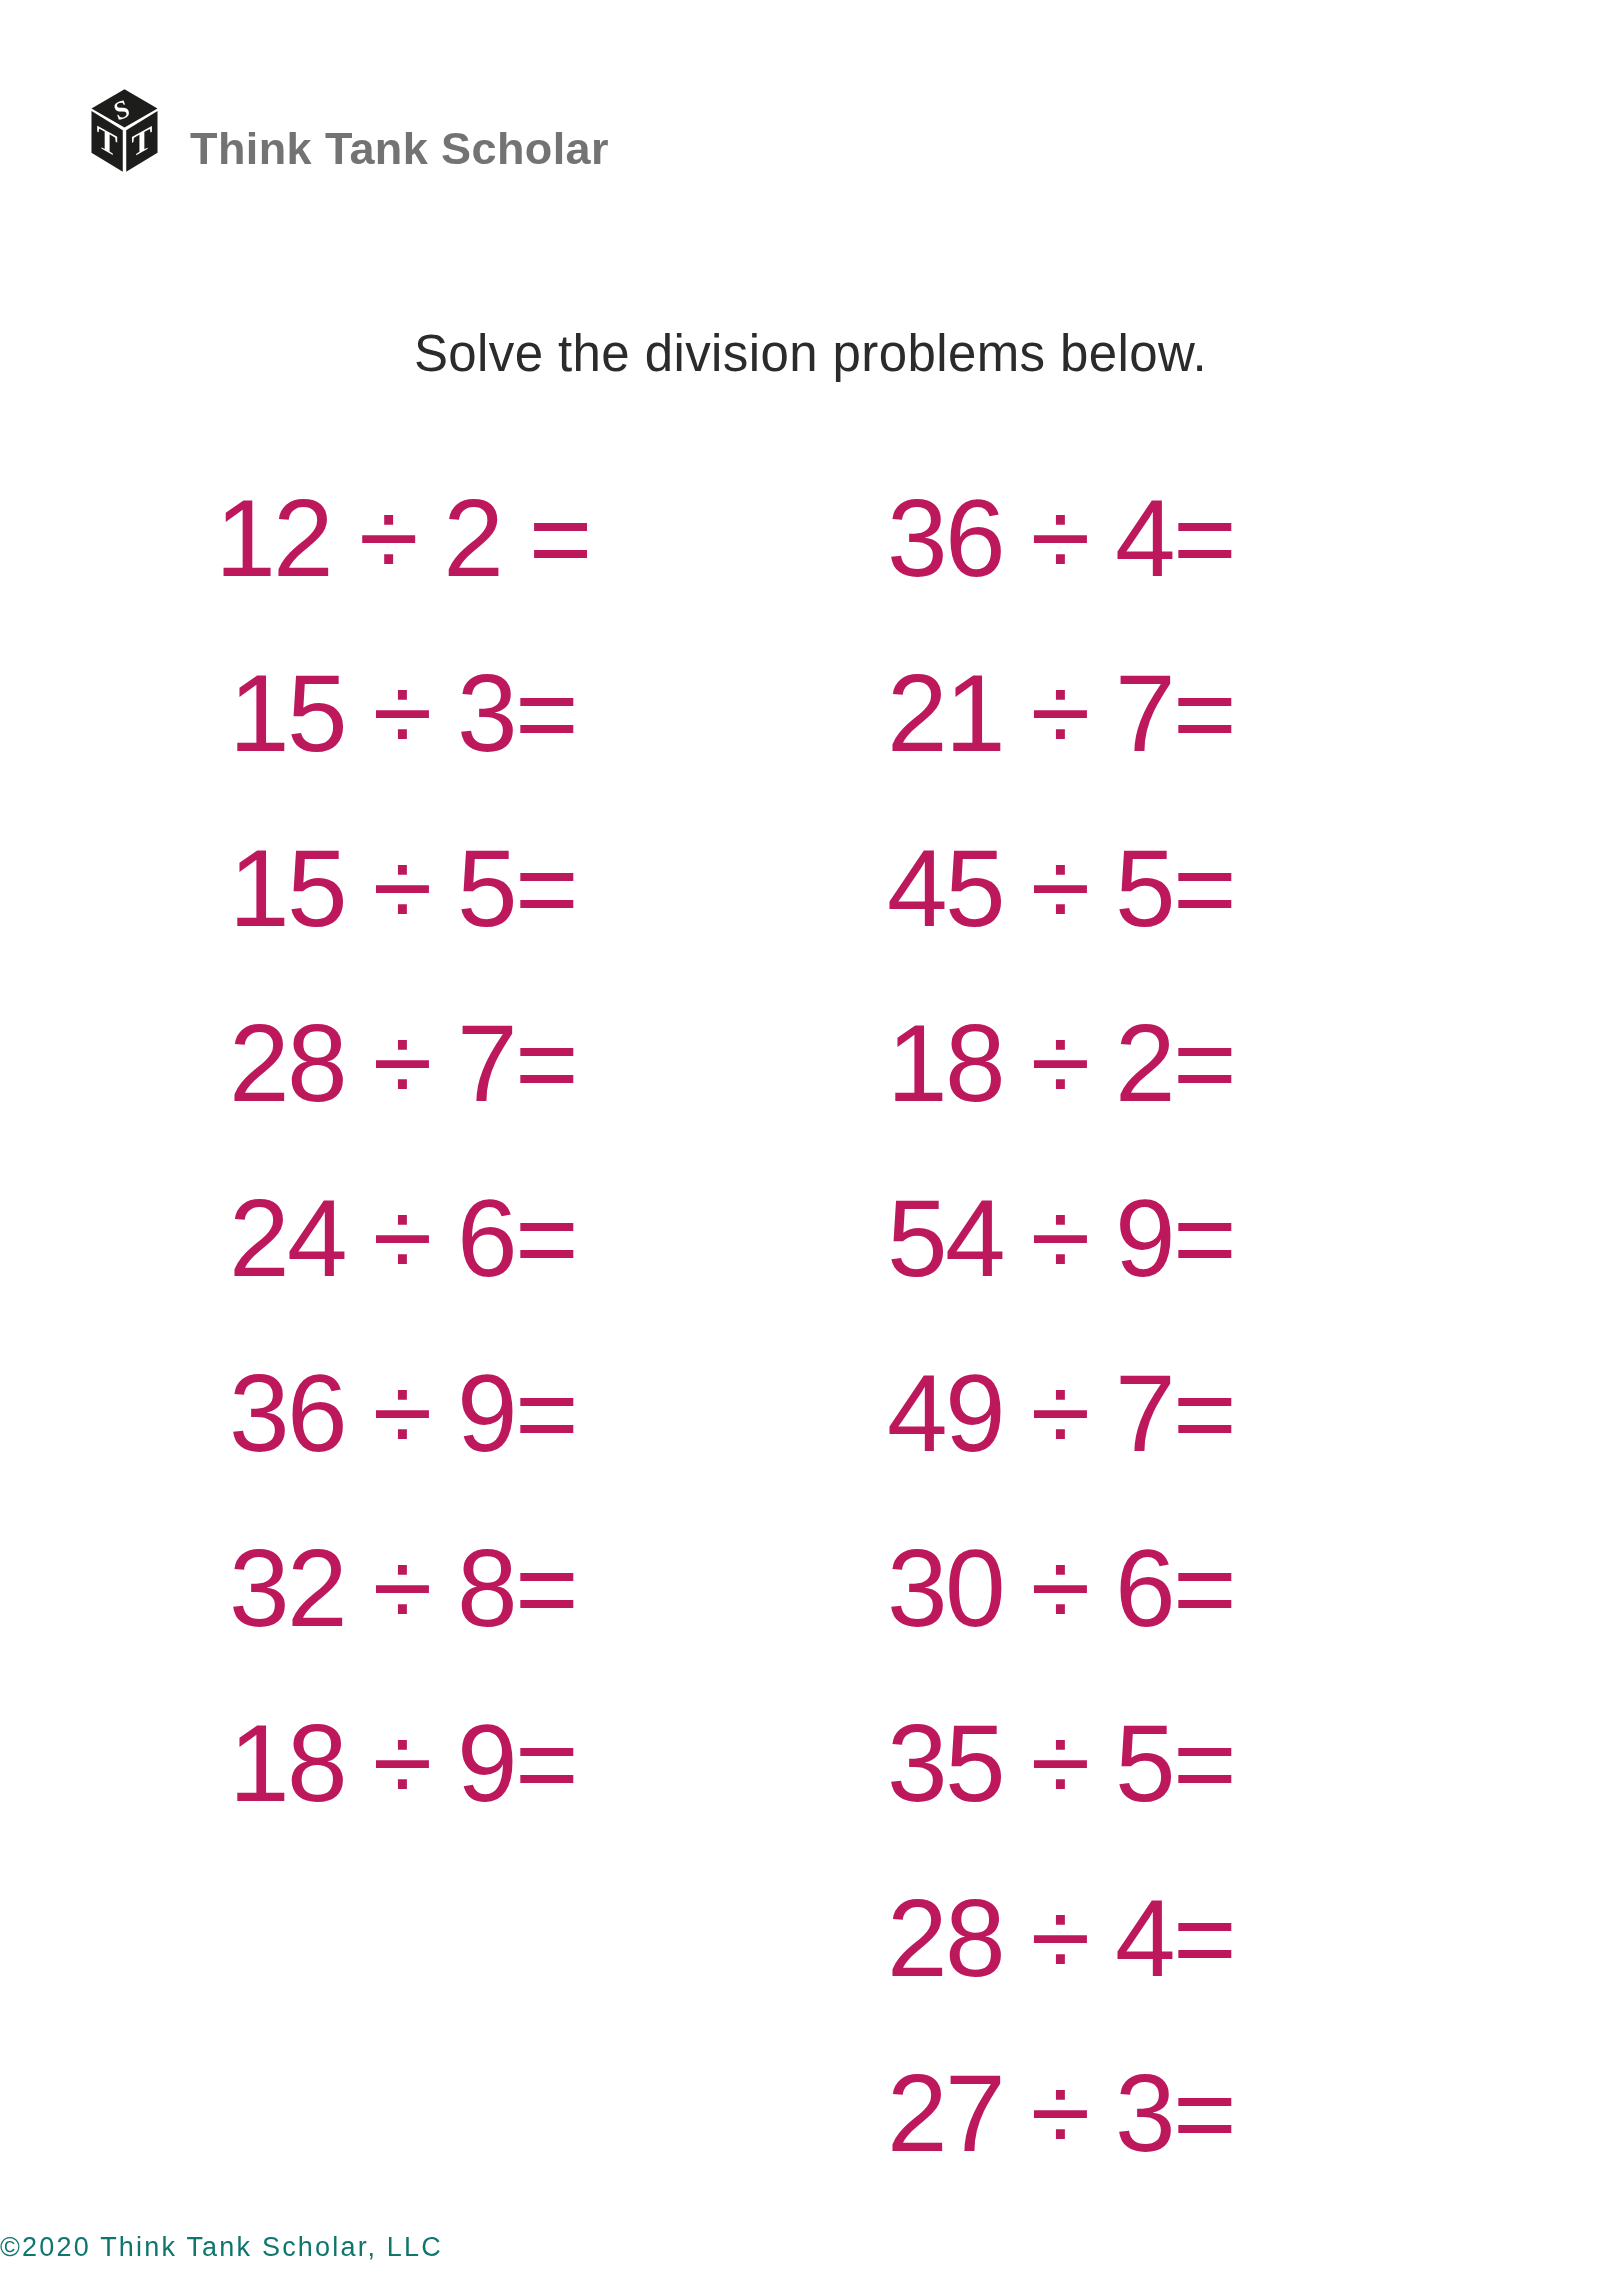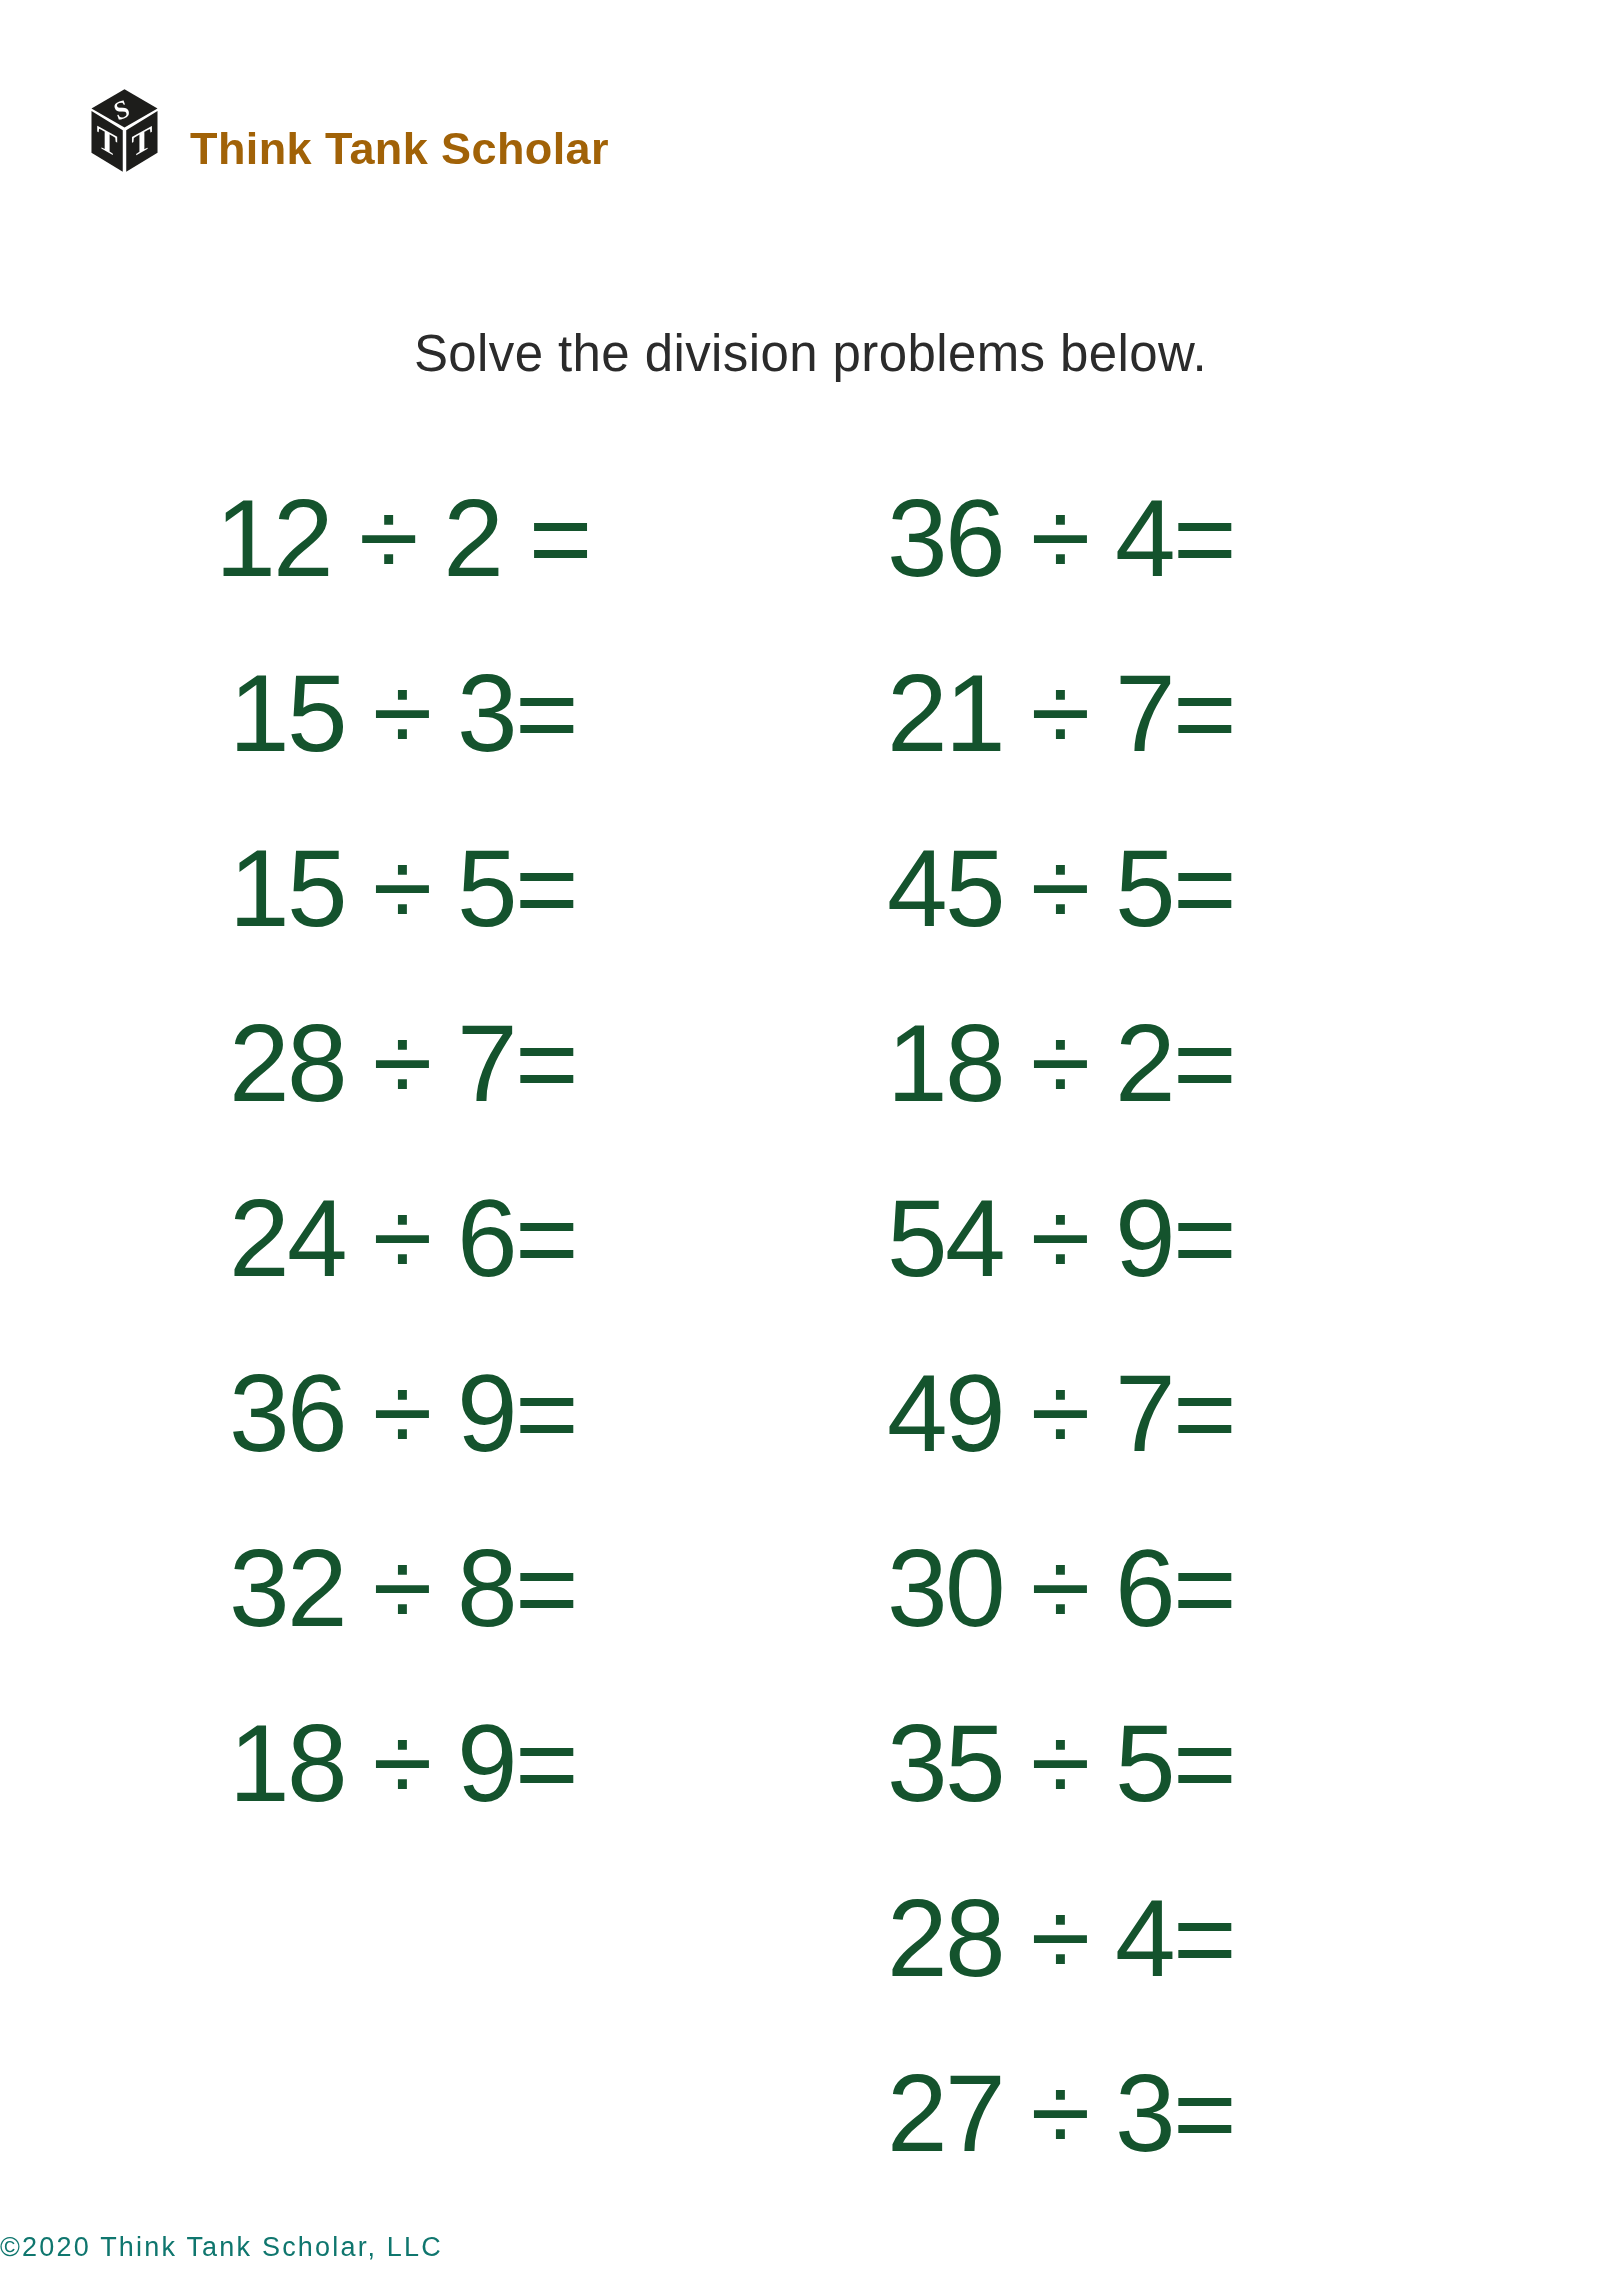--- a/index.html
+++ b/index.html
@@ -20,21 +20,21 @@
     top: 86px;
     display: flex;
     align-items: center;
     gap: 29px;
   }
   .brand svg { display: block; }
   .brand-name {
     font-size: 45px;
     font-weight: 700;
     letter-spacing: 0.4px;
-    color: #a16207;
+    color: #737373;
     white-space: nowrap;
     margin-top: 35px;
   }
 
   
   .worksheet-title {
     position: absolute;
     top: 324px;
     left: 0;
     width: 100%;
@@ -54,21 +54,21 @@
   .problems-col.left  { left: 125px; }
   .problems-col.right { left: 783px; }
   .problem {
     height: 175px;
     display: flex;
     align-items: center;
     justify-content: center;
     font-size: 109px;
     font-weight: 300;
     letter-spacing: -2.7px;
-    color: #14532d;
+    color: #be185d;
     white-space: pre;
   }
 
   
   .page-footer {
     position: absolute;
     top: 2232px;
     left: 0;
     right: 38px;
     text-align: left;

